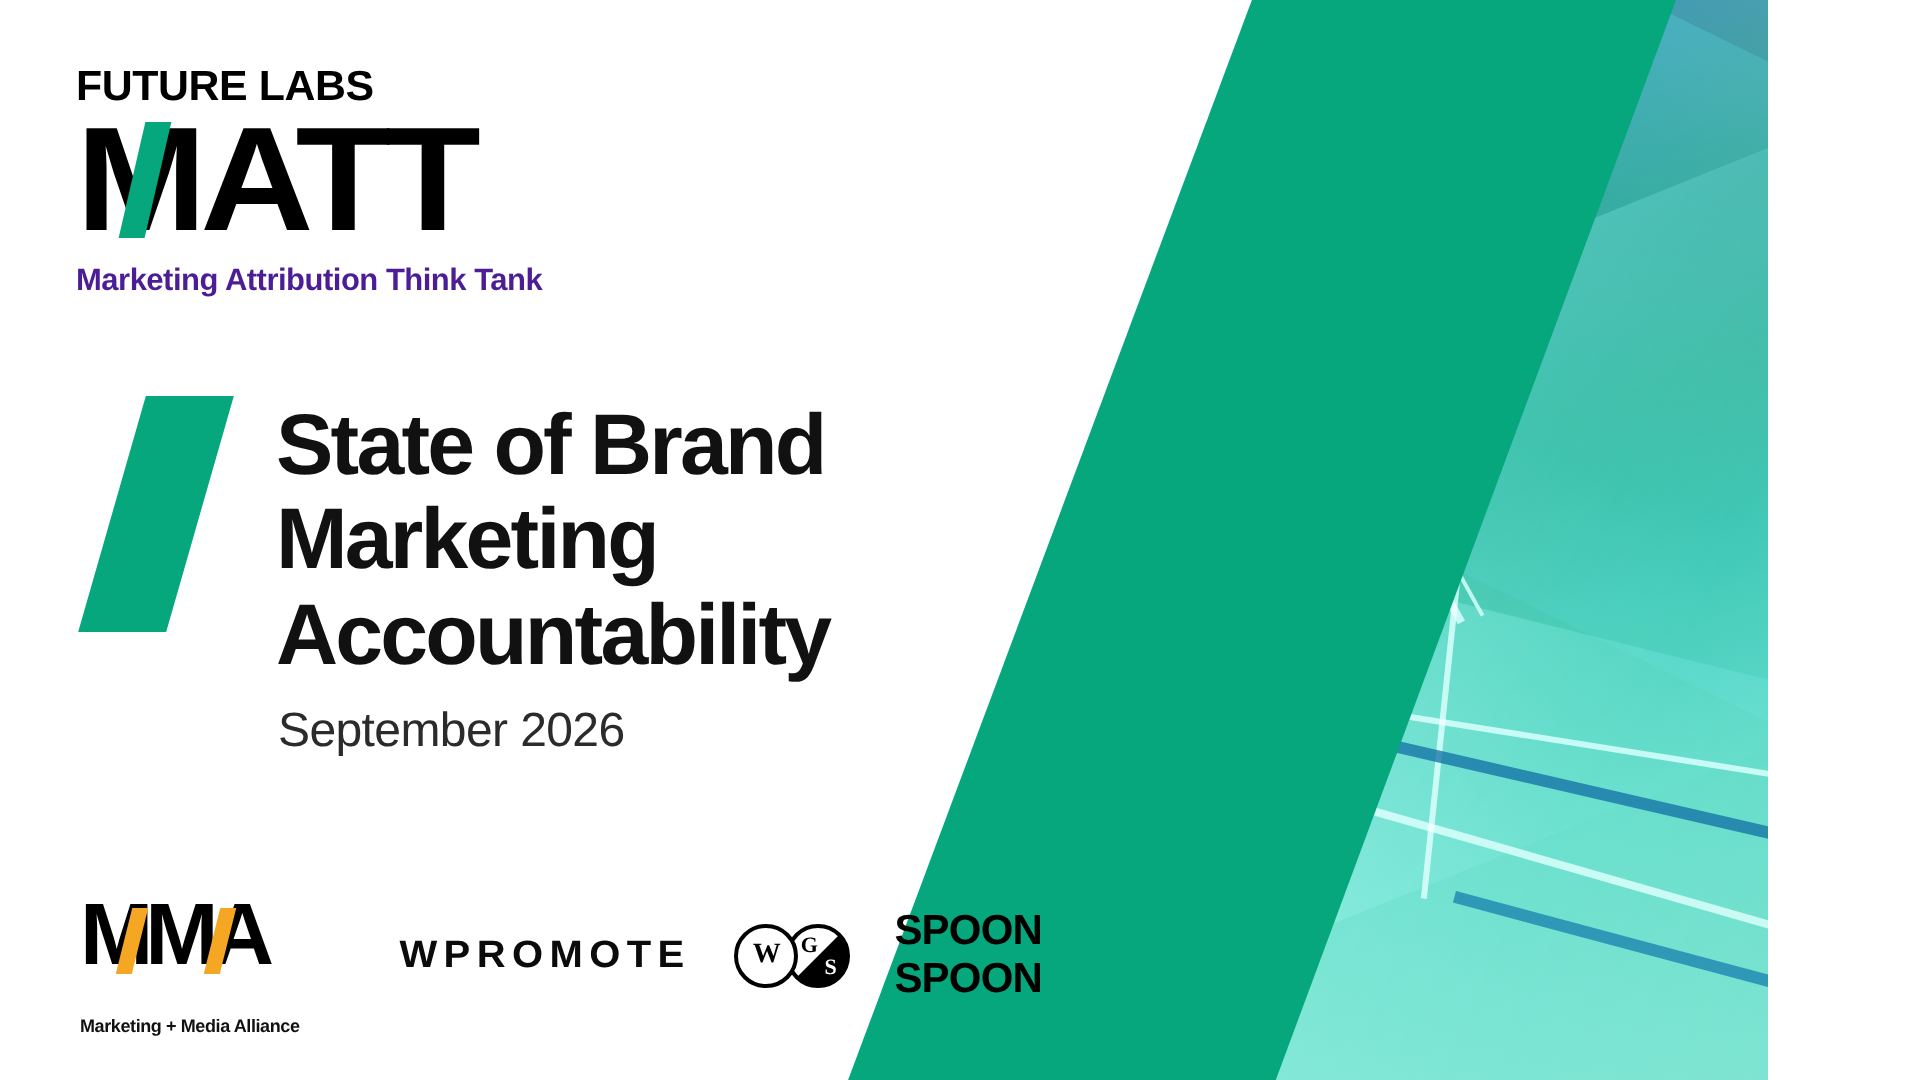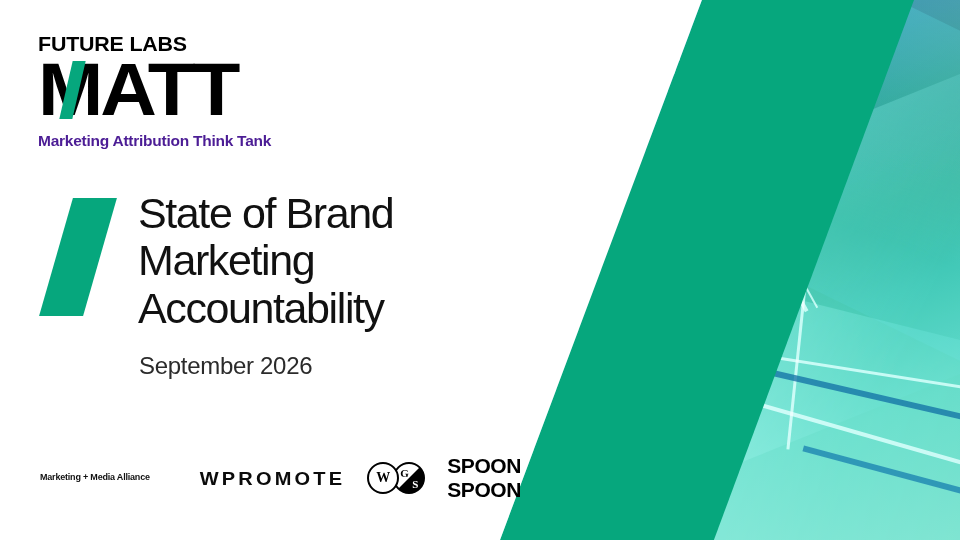--- a/index.html
+++ b/index.html
@@ -6,21 +6,21 @@
   html, body {
     margin: 0;
     padding: 0;
     background: #ffffff;
   }
   body {
     font-family: "Liberation Sans", sans-serif;
   }
   .slide {
     position: relative;
-    width: 960px;
+    width: 884px;
     height: 540px;
     background: #ffffff;
     overflow: hidden;
   }
 
   
   .art-wrap {
     position: absolute;
     top: 0;
     right: 0;
@@ -165,24 +165,24 @@
     left: 56px;
     top: 198px;
     width: 44px;
     height: 118px;
     background: var(--brand-green, #06a77d);
     transform: skewX(-16deg);
   }
   .title {
     position: absolute;
     left: 138px;
-    top: 190px;
+    top: 200px;
     width: 400px;
     font-size: 43px;
-    font-weight: 400;
+    font-weight: 700;
     line-height: 1.1;
     letter-spacing: -1.4px;
     color: #111111;
     white-space: pre-line;
   }
   .subtitle {
     position: absolute;
     left: 139px;
     top: 352px;
     font-size: 24px;
@@ -330,20 +330,25 @@
 
     <div class="title-slash"></div>
     <div class="title">State of Brand
 Marketing
 Accountability</div>
     <div class="subtitle">September 2026</div>
 
     <div class="partners">
 
       <div class="mma">
+        <div class="mma-mark">
+          <div class="mma-word">MMA</div>
+          <div class="mma-bar mma-bar-1" style="background: rgb(245, 166, 35);"></div>
+          <div class="mma-bar mma-bar-2" style="background: rgb(245, 166, 35);"></div>
+        </div>
         <div class="mma-tag">Marketing + Media Alliance</div>
       </div>
 
       <div class="wpromote">WPROMOTE</div>
 
       <div class="wgs">
         <div class="wgs-c wgs-right">
           <span class="wgs-g">G</span>
           <span class="wgs-s">S</span>
         </div>

